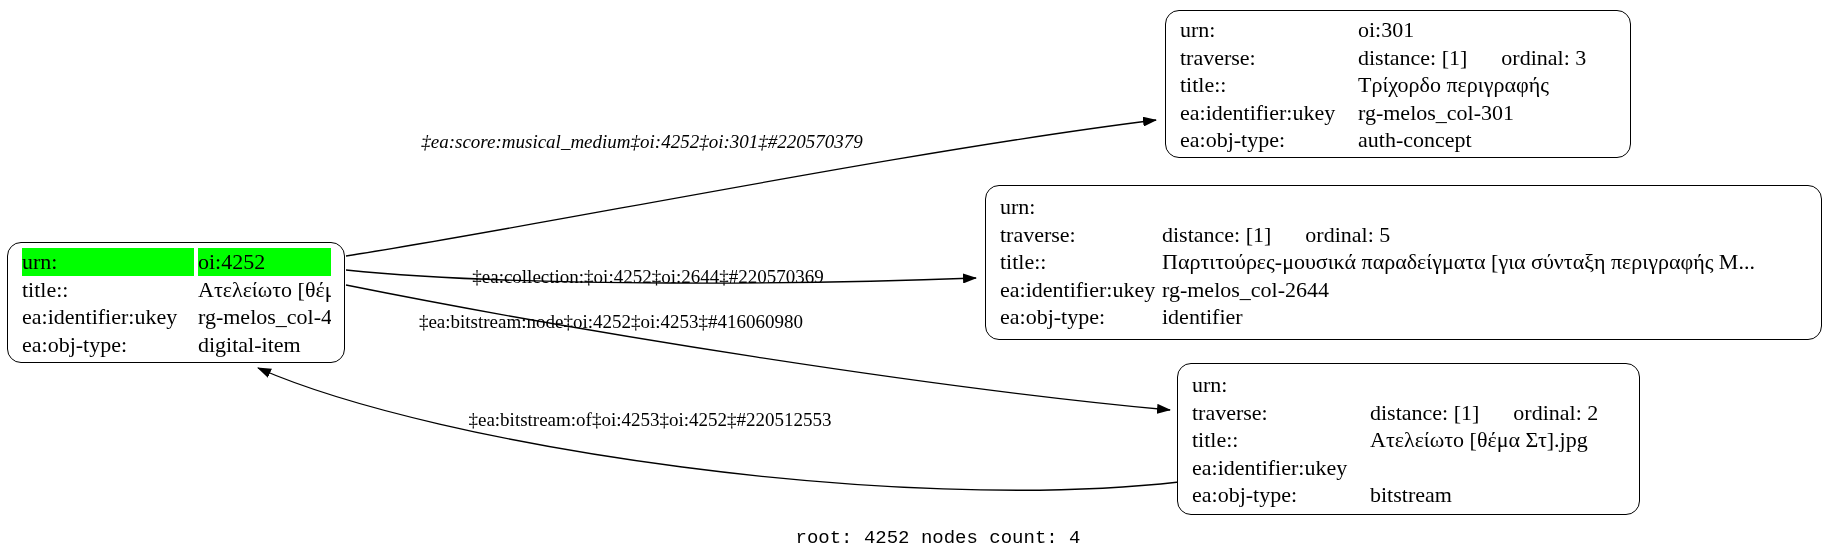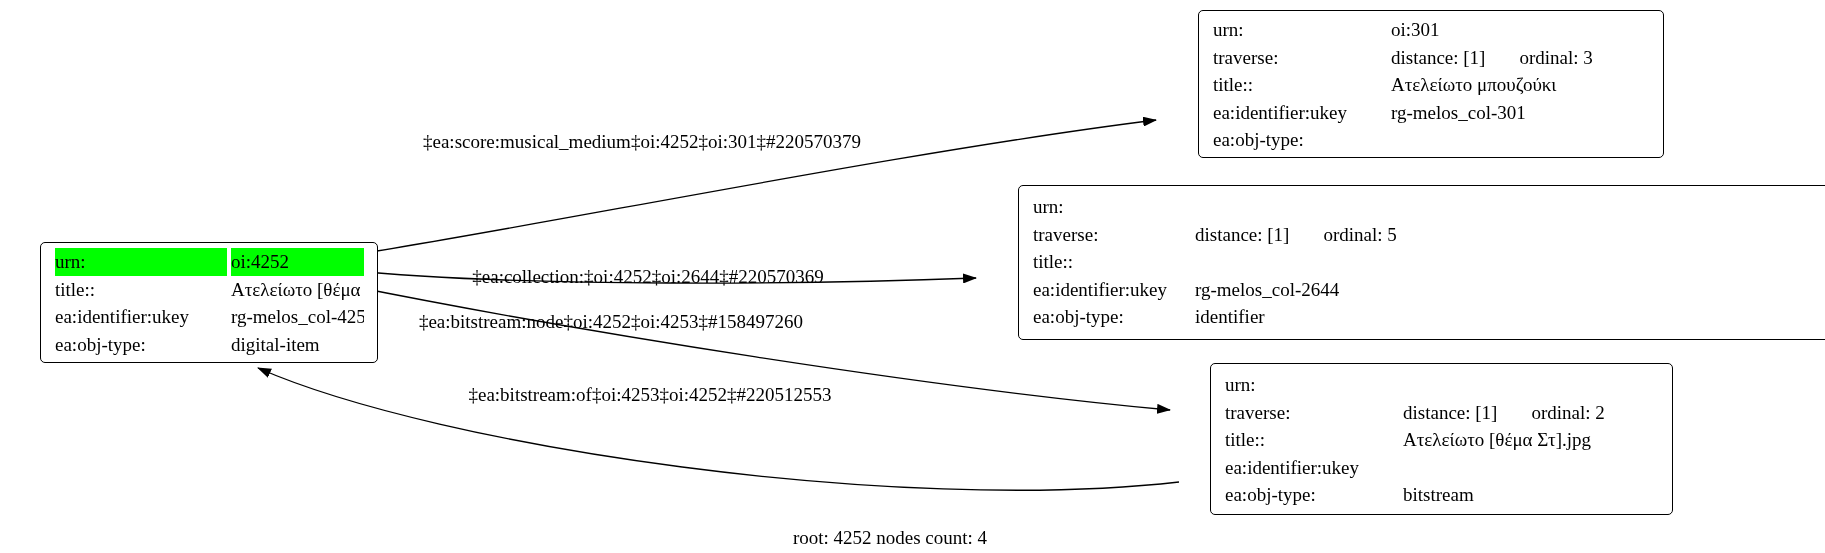--- a/index.html
+++ b/index.html
@@ -9,25 +9,24 @@
     background:#ffffff;
     font-family:"Liberation Serif","DejaVu Serif",serif;
     color:#000;
     overflow:hidden;
   }
   #edge-layer{position:absolute;left:0;top:0;width:1825px;height:553px;}
   .gv-node{
     position:absolute;
     background:#fff;
     border:1.5px solid #000;
-    border-radius:5px;
+    border-radius:14px;
     box-sizing:border-box;
-    font-size:19px;
+    font-size:22px;
     overflow:hidden;
-    margin-left:33px;
   }
   .row{
     display:flex;
     align-items:center;
     line-height:27.5px;
     height:27.5px;
     padding:0 13px 0 14px;
     white-space:nowrap;
   }
   .k{flex:0 0 178px;overflow:hidden;}
@@ -92,42 +91,44 @@
       <span class="k">urn:</span>
       <span class="v">oi:301</span>
     </div>
     <div class="row">
       <span class="k">traverse:</span>
       <span>distance: [1]</span>
       <span class="v2">ordinal: 3</span>
     </div>
     <div class="row">
       <span class="k">title::</span>
-      <span class="v">Ατελείωτο μπουζούκι</span>
+      <span class="v">Τρίχορδο περιγραφής</span>
     </div>
     <div class="row">
       <span class="k">ea:identifier:ukey</span>
       <span class="v">rg-melos_col-301</span>
     </div>
     <div class="row">
       <span class="k">ea:obj-type:</span>
+      <span class="v">auth-concept</span>
     </div>
   </div>
 
   <div class="gv-node n3" style="left:985px;top:185px;width:837px;height:155px;padding-top:7px;">
     <div class="row">
       <span class="k">urn:</span>
     </div>
     <div class="row">
       <span class="k">traverse:</span>
       <span>distance: [1]</span>
       <span class="v2">ordinal: 5</span>
     </div>
     <div class="row">
       <span class="k">title::</span>
+      <span class="v">Παρτιτούρες-μουσικά παραδείγματα [για σύνταξη περιγραφής Μ...</span>
     </div>
     <div class="row">
       <span class="k">ea:identifier:ukey</span>
       <span class="v">rg-melos_col-2644</span>
     </div>
     <div class="row">
       <span class="k">ea:obj-type:</span>
       <span class="v">identifier</span>
     </div>
   </div>
@@ -147,20 +148,20 @@
     </div>
     <div class="row">
       <span class="k">ea:identifier:ukey</span>
     </div>
     <div class="row">
       <span class="k">ea:obj-type:</span>
       <span class="v">bitstream</span>
     </div>
   </div>
 
-  <div class="edge-label" style="left:642px;top:142px;">‡ea:score:musical_medium‡oi:4252‡oi:301‡#220570379</div>
+  <div class="edge-label" style="left:642px;top:142px;font-style:italic;">‡ea:score:musical_medium‡oi:4252‡oi:301‡#220570379</div>
   <div class="edge-label" style="left:648px;top:267px;margin-top:10px;">‡ea:collection:‡oi:4252‡oi:2644‡#220570369</div>
-  <div class="edge-label" style="left:611px;top:322px;">‡ea:bitstream:node‡oi:4252‡oi:4253‡#158497260</div>
-  <div class="edge-label" style="left:650px;top:395px;">‡ea:bitstream:of‡oi:4253‡oi:4252‡#220512553</div>
+  <div class="edge-label" style="left:611px;top:322px;">‡ea:bitstream:node‡oi:4252‡oi:4253‡#416060980</div>
+  <div class="edge-label" style="left:650px;top:420px;">‡ea:bitstream:of‡oi:4253‡oi:4252‡#220512553</div>
 
-  <div class="root-label" style="left:890px;top:538px;">root: 4252 nodes count: 4</div>
+  <div class="root-label" style="left:938px;top:538px;font-family:Liberation Mono, monospace;">root: 4252 nodes count: 4</div>
 
 </div>
 
 </body></html>

